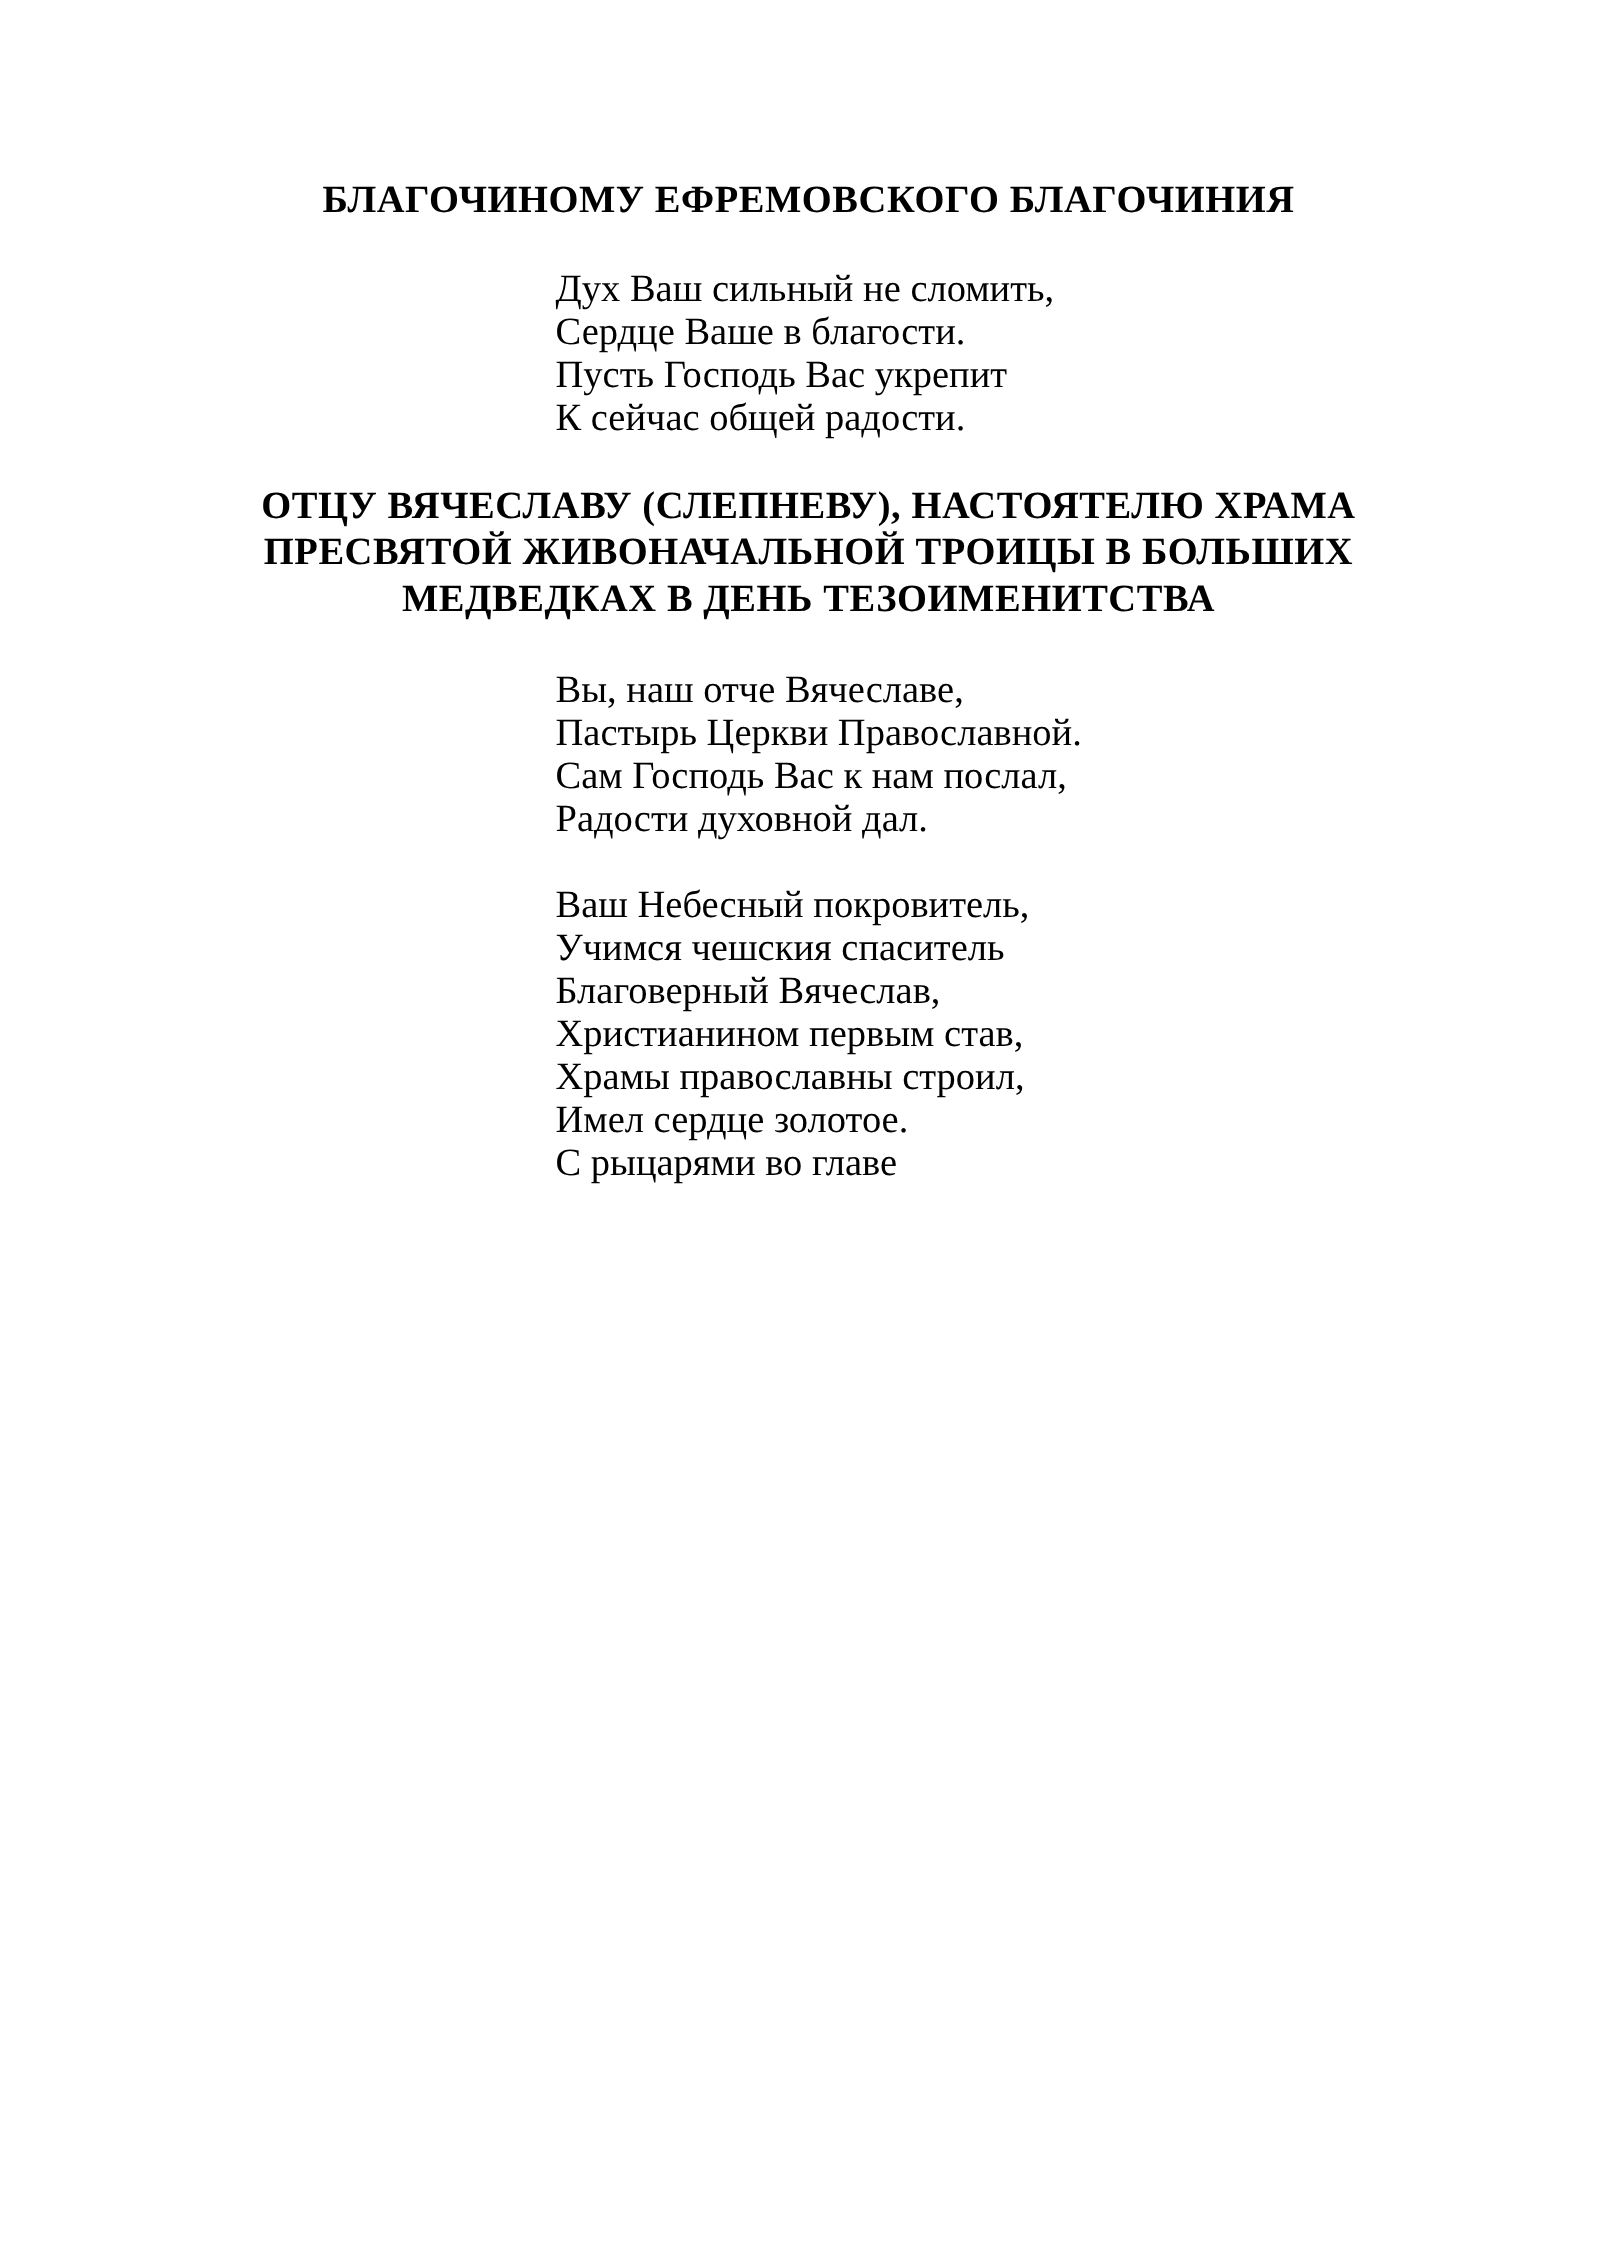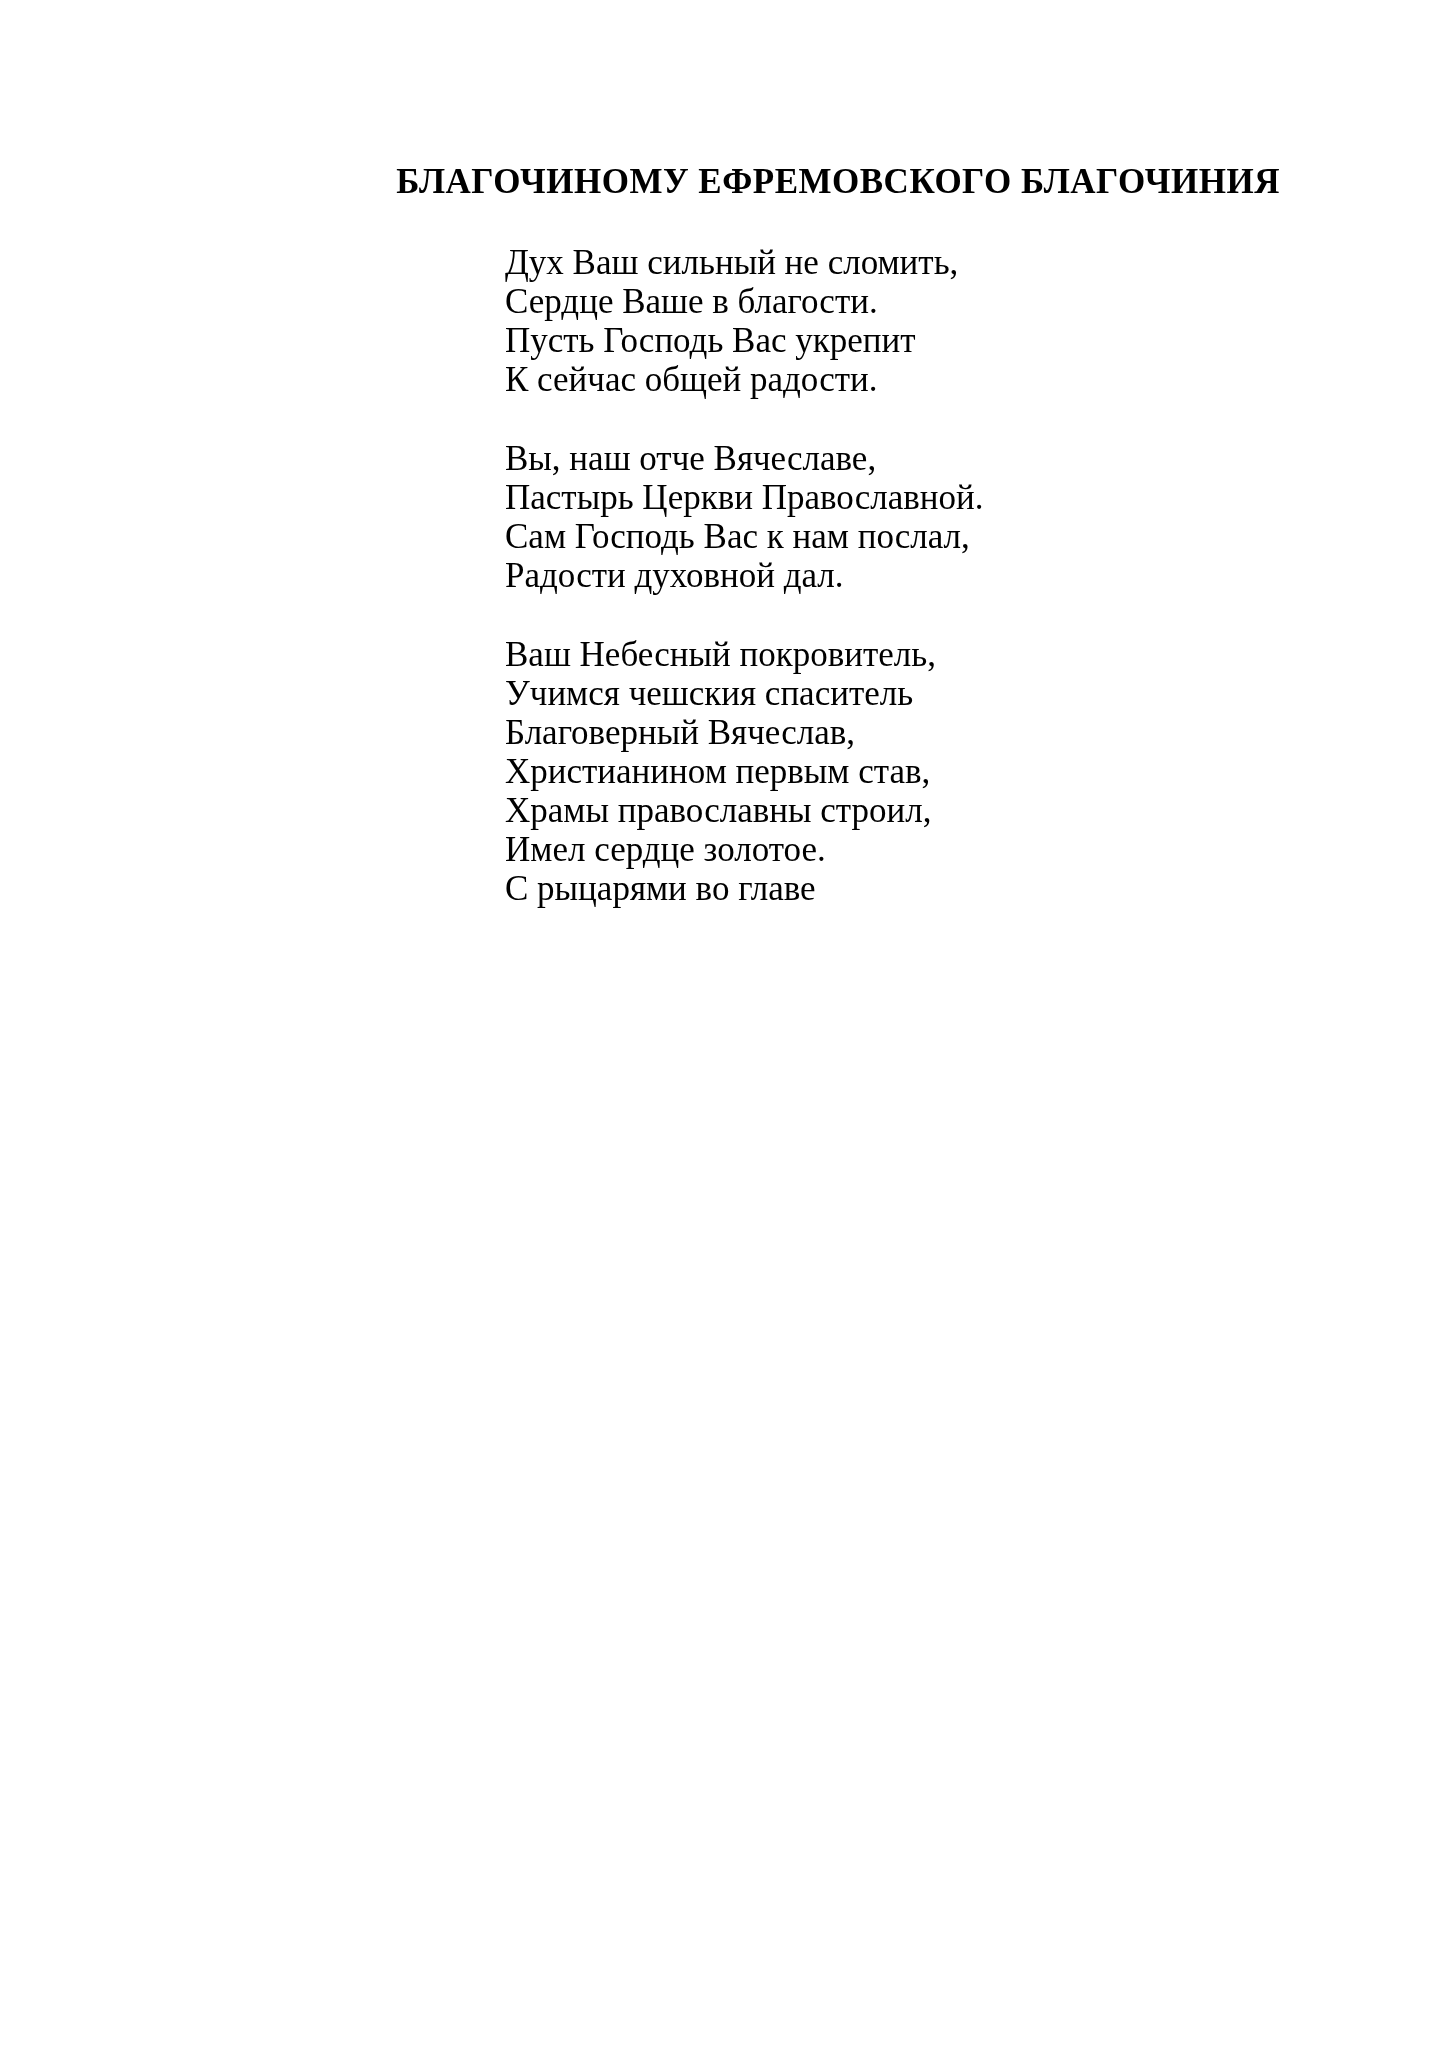--- a/index.html
+++ b/index.html
@@ -17,21 +17,21 @@
   .doc {
     box-sizing: border-box;
     width: 1455px;
     height: 2058px;
     background: #ffffff;
     padding: 160px 175px 0 190px;
   }
   .heading {
     font-size: 35px;
     font-weight: bold;
-    text-align: right;
+    text-align: center;
     white-space: pre-line;
     letter-spacing: 0.5px;
   }
   .heading-1 {
     line-height: 44px;
     margin: 0 0 39px 0;
   }
   .heading-2 {
     line-height: 42px;
     margin: 30px 0 42px 0;
@@ -54,20 +54,23 @@
 
   <h1 class="heading heading-1">БЛАГОЧИНОМУ ЕФРЕМОВСКОГО БЛАГОЧИНИЯ</h1>
 
   <section>
     <p class="stanza">Дух Ваш сильный не сломить,
 Сердце Ваше в благости.
 Пусть Господь Вас укрепит
 К сейчас общей радости.</p>
   </section>
 
+  <h2 class="heading heading-2">ОТЦУ ВЯЧЕСЛАВУ (СЛЕПНЕВУ), НАСТОЯТЕЛЮ ХРАМА
+ПРЕСВЯТОЙ ЖИВОНАЧАЛЬНОЙ ТРОИЦЫ В БОЛЬШИХ
+МЕДВЕДКАХ В ДЕНЬ ТЕЗОИМЕНИТСТВА</h2>
 
   <section>
     <p class="stanza">Вы, наш отче Вячеславе,
 Пастырь Церкви Православной.
 Сам Господь Вас к нам послал,
 Радости духовной дал.</p>
     <p class="stanza">Ваш Небесный покровитель,
 Учимся чешския спаситель
 Благоверный Вячеслав,
 Христианином первым став,

